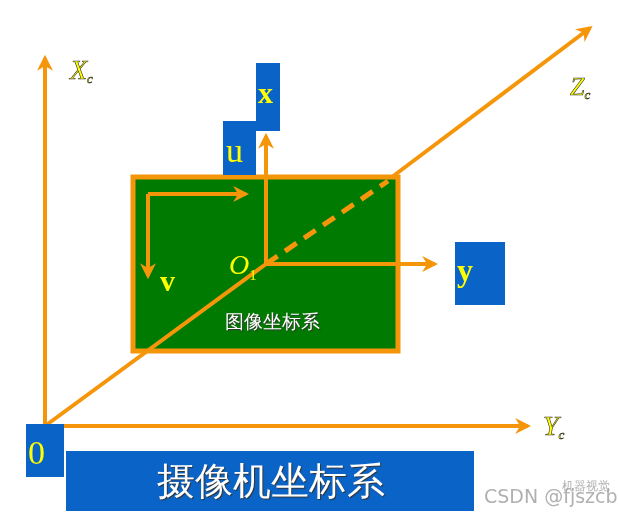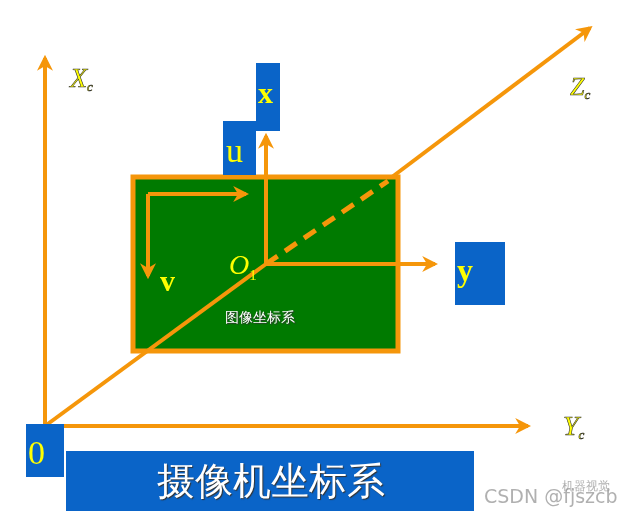--- a/index.html
+++ b/index.html
@@ -56,27 +56,27 @@
 <span class="lbl" style="left:226px;top:132px;font-size:34px;">u</span>
 <span class="lbl" style="left:258px;top:76px;font-size:30px;font-weight:bold;">x</span>
 <span class="lbl" style="left:457px;top:252px;font-size:32px;font-weight:bold;">y</span>
 <span class="lbl" style="left:160px;top:264px;font-size:30px;font-weight:bold;">v</span>
 <span class="lbl" style="left:28px;top:434px;font-size:34px;">0</span>
 
 <span class="lbl" style="left:229px;top:233px;font-size:28px;font-style:italic;margin-top:16px;">
   <span>O</span><span style="font-size:15px;font-style:normal;vertical-align:-6px;">1</span>
 </span>
 
-<span class="axis-lbl" style="left:70px;top:54px;font-size:28px;margin-top:8px;">
+<span class="axis-lbl" style="left:70px;top:54px;font-size:28px;">
   <span>X</span><sub>c</sub>
 </span>
 <span class="axis-lbl" style="left:570px;top:72px;font-size:26px;">
   <span>Z</span><sub>c</sub>
 </span>
-<span class="axis-lbl" style="left:543px;top:410px;font-size:28px;margin-left:20px;">
+<span class="axis-lbl" style="left:543px;top:410px;font-size:28px;">
   <span>Y</span><sub>c</sub>
 </span>
 
-<span class="cn" style="left:225px;top:309px;font-size:14px;">图像坐标系</span>
+<span class="cn" style="left:225px;top:309px;font-size:19px;">图像坐标系</span>
 <span class="cn" style="left:157px;top:456px;font-size:38px;">摄像机坐标系</span>
 
 <span class="wm" style="left:562px;top:478px;font-size:12px;">机器视觉</span>
 <span class="wm" style="left:484px;top:485px;">CSDN @fjszcb</span>
 
 </body></html>

